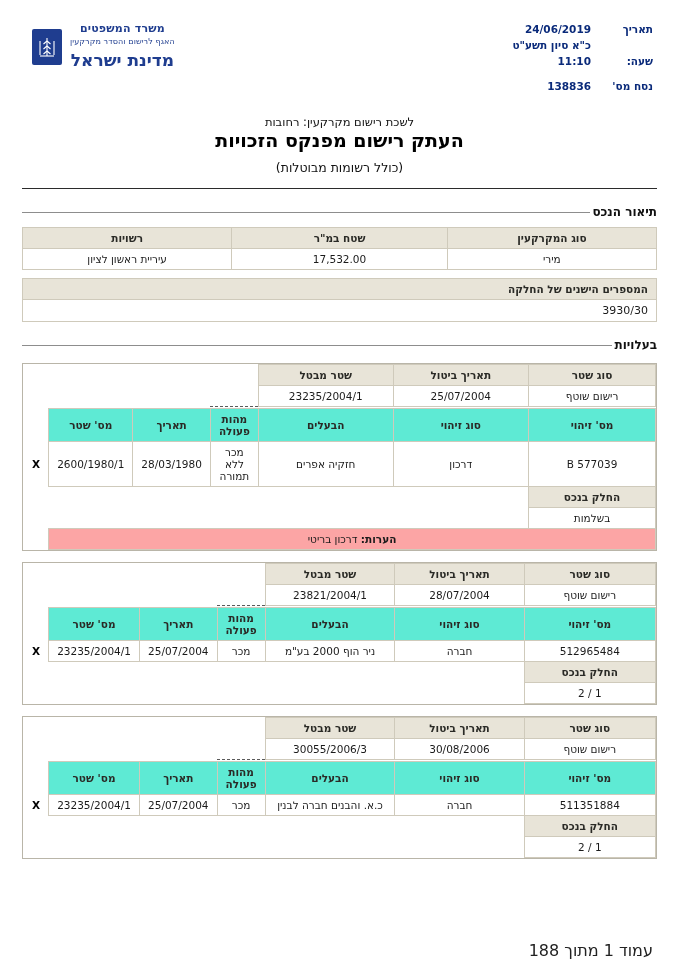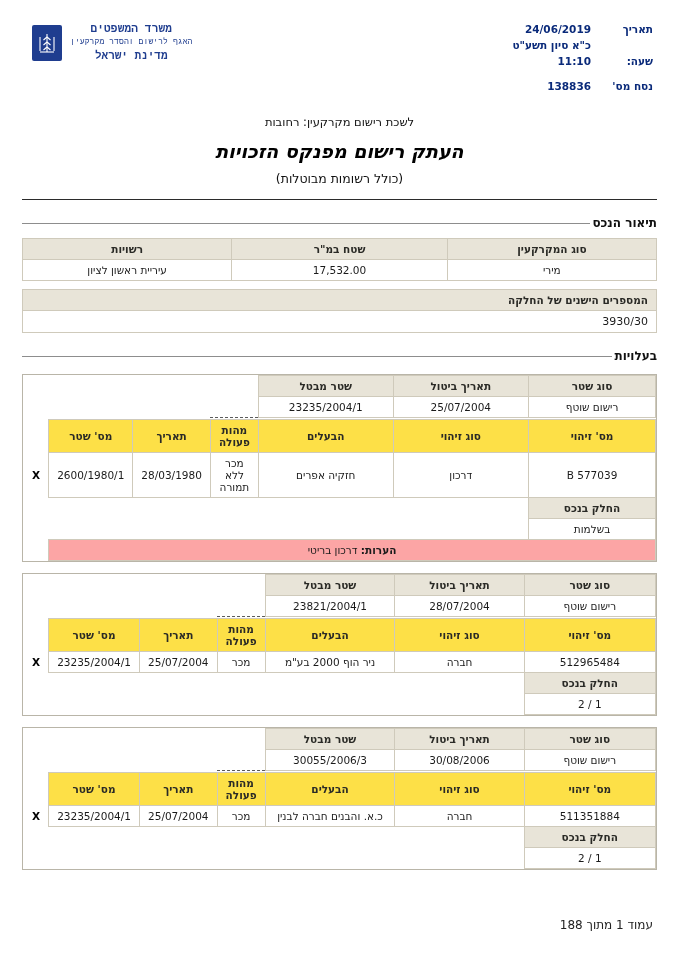--- a/index.html
+++ b/index.html
@@ -35,36 +35,35 @@
   .emblem-block {
     display: flex;
     flex-direction: row;
     align-items: center;
     gap: 8px;
     margin-left: 6px;
   }
   .emblem-text {
     text-align: center;
     line-height: 1.35;
-    font-family: Liberation Mono, monospace;
   }
   .emblem-text .line1 {
     color: #1f3d8f;
     font-size: 11px;
     font-weight: bold;
     letter-spacing: .2px;
   }
   .emblem-text .line2 {
     color: #1f3d8f;
     font-size: 8px;
     letter-spacing: .1px;
   }
   .emblem-text .line3 {
     color: #1f3d8f;
-    font-size: 11px;
+    font-size: 17px;
     font-weight: bold;
     margin-top: 1px;
   }
   .emblem-img {
     width: 30px;
     height: 36px;
     background: #1f3d8f;
     border-radius: 2px;
     display: flex;
     align-items: center;
@@ -94,23 +93,21 @@
   .office-line {
     text-align: center;
     font-size: 11.5px;
     margin-top: 20px;
     color: #111;
   }
   .main-title {
     text-align: center;
     font-size: 19px;
     font-weight: bold;
-    margin-top: 11px;
     color: #000;
-    font-style: italic;
   }
   .sub-title {
     text-align: center;
     font-size: 12.5px;
     margin-top: 9px;
     color: #111;
   }
   .gush-line {
     text-align: center;
     font-size: 12.5px;
@@ -203,35 +200,35 @@
     padding: 0;
     background: #fff;
   }
   .xcell {
     width: 18px;
     font-weight: bold;
     background: #ffffff;
     border: 0 !important;
     color: #000;
   }
-  .rowhead th { background: #fde047; }
+  .rowhead th { background: #5eead4; }
   .notes-row td {
     text-align: center;
     border: 1px solid #cfcabb;
     background: #fca5a5;
   }
   .notes-label {
     font-weight: bold;
   }
 
   .footer {
     position: absolute;
-    bottom: 28px;
+    bottom: 0;
     right: 26px;
-    font-size: 12px;
+    font-size: 16px;
     color: #222;
     direction: rtl;
   }
 
   .nb { border: 0 !important; background: #fff !important; }
 </style>
 </head>
 <body>
 
 <div class="page">

